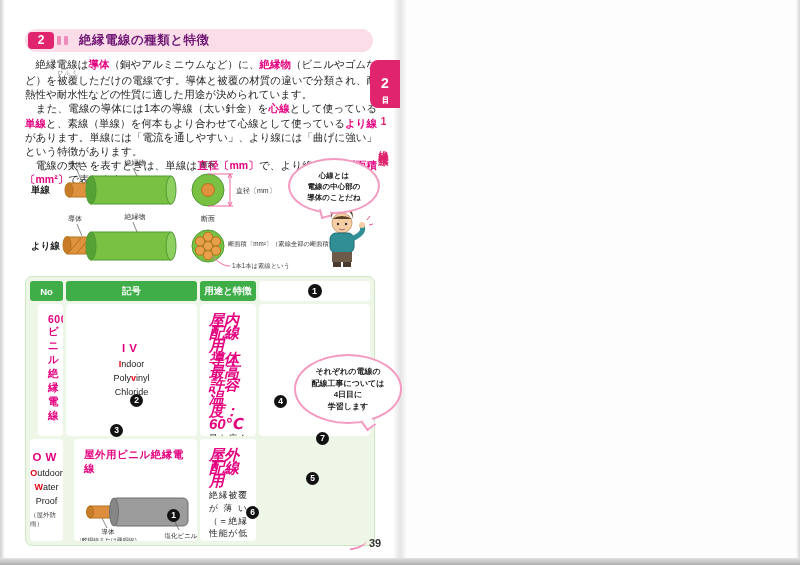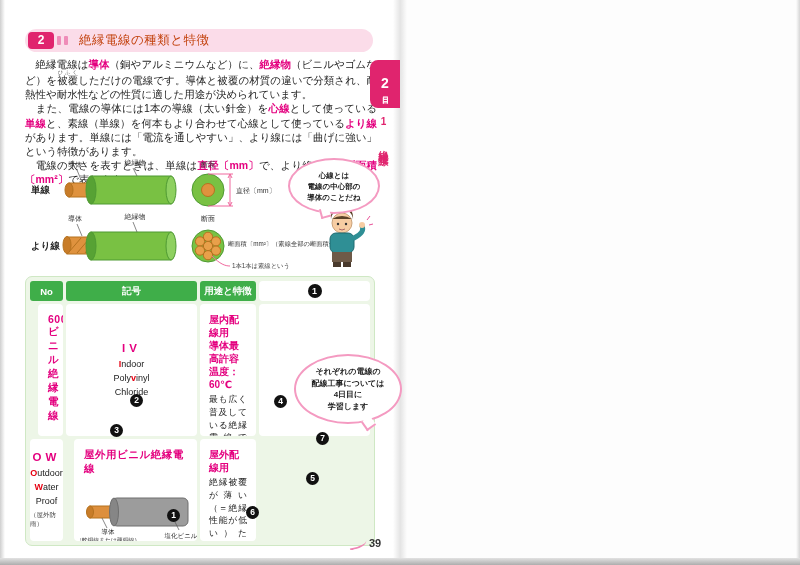--- a/index.html
+++ b/index.html
@@ -33,21 +33,21 @@
   
   .intro{position:absolute;left:75px;top:92px;width:318px;height:74px;background:#e4f3fd;
     border:3px solid #8ed2f4;border-radius:20px;box-sizing:border-box;padding:9px 12px;
     font-size:10.5px;font-weight:bold;line-height:18px;color:#1e2a36;text-align:justify;}
 
   
   .shead{position:absolute;height:23px;background:#fbdce9;border-radius:12px;display:flex;align-items:center;}
   .shead .nbadge{margin-left:3px;width:26px;height:17px;background:#e0246e;border-radius:4px;
     color:#fff;font-size:12px;font-weight:bold;text-align:center;line-height:17px;}
   .shead .deco{width:4px;height:9px;background:#ef8cb8;border-radius:1px;margin-left:3px;}
-  .shead .stitle{margin-left:11px;font-size:12.5px;font-weight:normal;color:#c2410c;letter-spacing:.5px;}
+  .shead .stitle{margin-left:11px;font-size:12.5px;font-weight:bold;color:#701a75;letter-spacing:.5px;}
 
   
   .flowbox{position:absolute;left:28px;top:189px;width:367px;height:84px;border:2px solid #6ec6ef;
     border-radius:3px;background:#fff;box-sizing:border-box;}
 
   
   .bodytxt{position:absolute;font-size:10.5px;line-height:13.6px;text-align:justify;color:#1c1c1c;}
   .bodytxt p{margin:0;}
   #body1{left:28px;top:278px;width:367px;}
   #body2{left:25px;top:57px;width:352px;line-height:14.2px;}
@@ -95,21 +95,21 @@
   .cnum{width:14px;height:14px;background:#111;color:#fff;border-radius:50%;
     font-size:9px;line-height:14px;text-align:center;font-weight:bold;}
   .name-cell{padding:9px 6px 2px;box-sizing:border-box;text-align:center;margin-left:8px;}
   .wname{font-size:10.5px;font-weight:bold;color:#e4007f;letter-spacing:.5px;text-align:left;padding-left:4px;}
   .sym-cell{display:flex;flex-direction:column;align-items:center;justify-content:center;gap:1px;}
   .scode{font-size:11.5px;font-weight:bold;color:#e4007f;letter-spacing:4px;margin-bottom:3px;}
   .sline{font-size:9px;color:#222;line-height:13px;}
   .sline .rd{font-weight:bold;}
   .snote{font-size:6.5px;color:#444;margin-top:2px;}
   .feat-cell{padding:9px 9px;box-sizing:border-box;}
-  .fhead{font-size:10px;font-weight:bold;color:#e4007f;line-height:13px;}
+  .fhead{font-size:15px;font-weight:bold;color:#e4007f;line-height:13px;font-style:italic;}
   .fbody{font-size:8.8px;line-height:12.8px;text-align:justify;color:#1c1c1c;margin-top:2px;}
   .fbody p{margin:0;}
 
   
   .sidetab{position:absolute;left:370px;top:60px;width:30px;height:48px;background:#e0246e;
     border-radius:8px 0 0 8px;color:#fff;display:flex;flex-direction:column;align-items:center;justify-content:center;z-index:4;}
   .sidetab .n{font-size:14px;font-weight:bold;line-height:15px;}
   .sidetab .s{writing-mode:vertical-rl;text-orientation:upright;font-size:7px;font-weight:bold;letter-spacing:1px;}
   .sidelabel{position:absolute;left:376px;top:116px;writing-mode:vertical-rl;text-orientation:upright;
     color:#e0246e;font-size:10px;font-weight:bold;letter-spacing:2px;}

